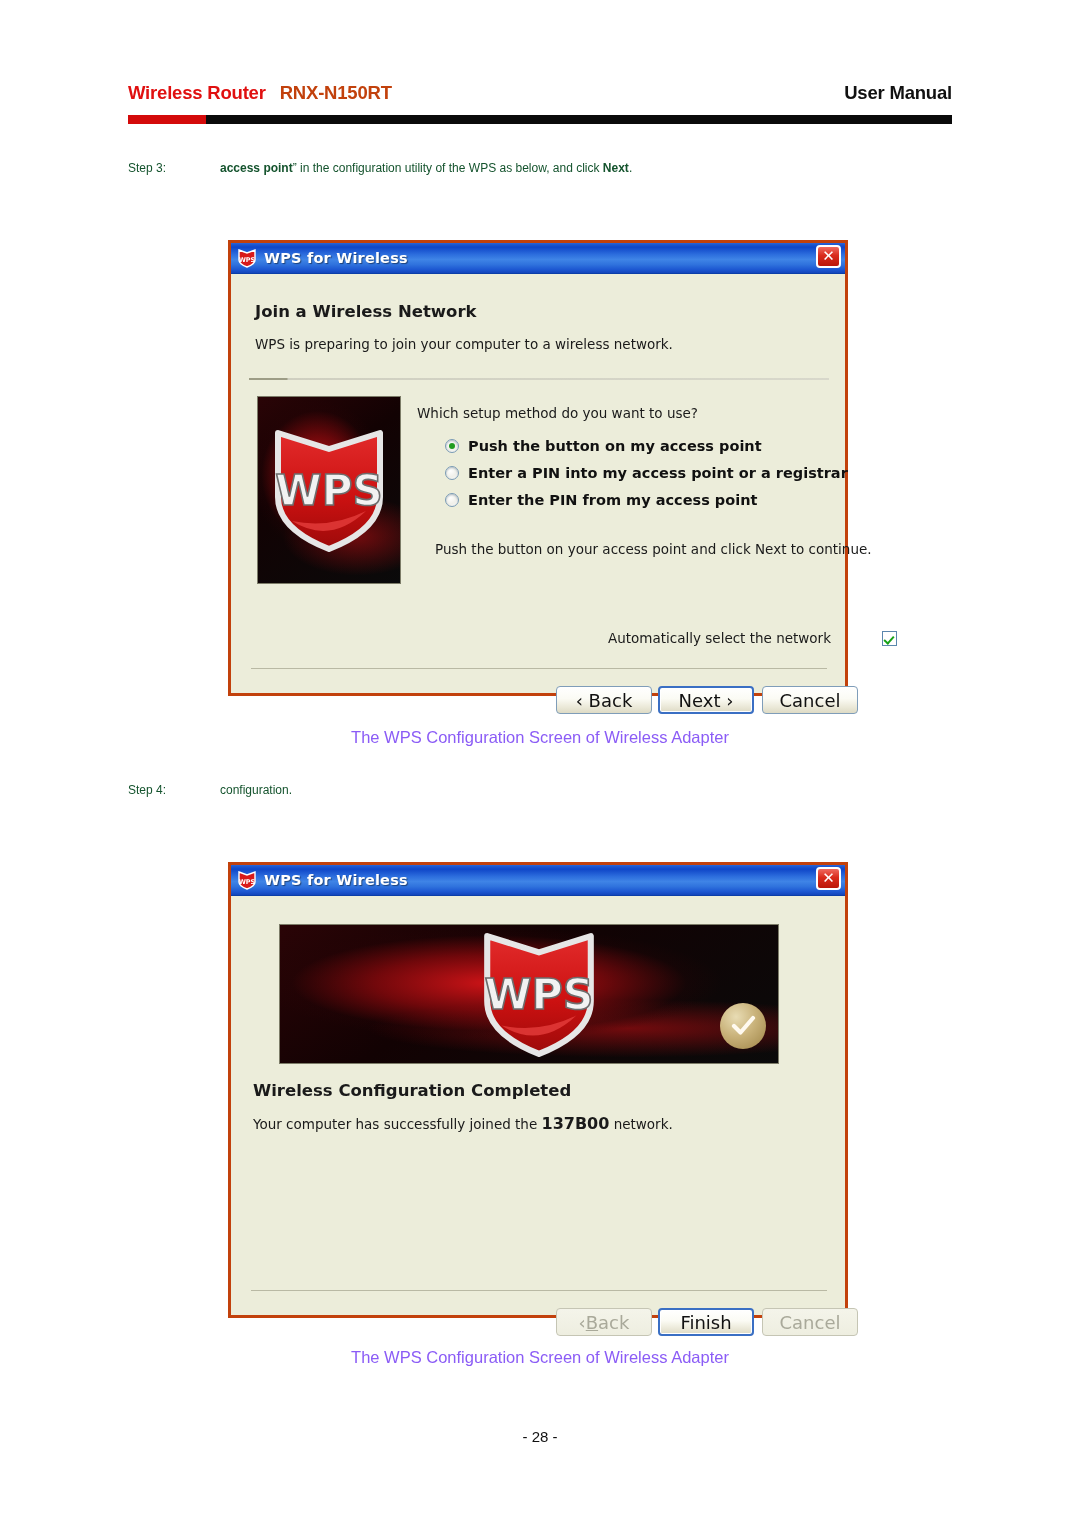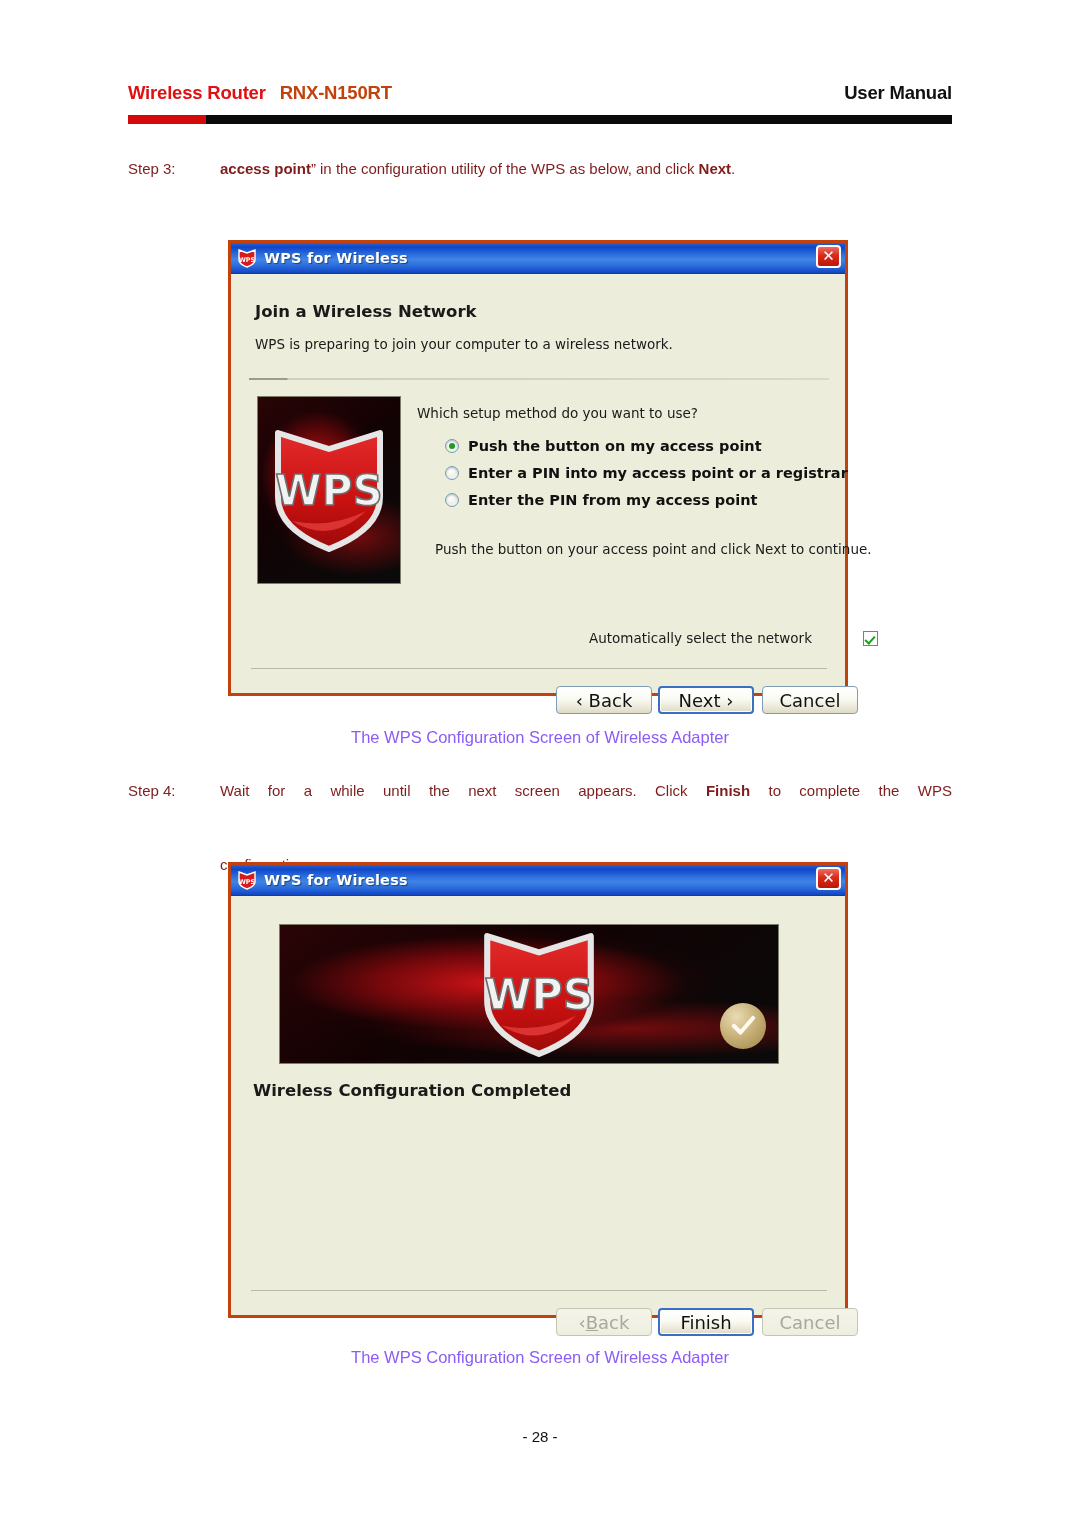--- a/index.html
+++ b/index.html
@@ -62,23 +62,23 @@
     position: absolute;
     left: 0; top: 0;
     width: 78px;
     height: 9px;
     background: #d40a0a;
   }
 
   
   .step-block {
     position: absolute;
-    font-size: 15px;
+    font-size: 12px;
     line-height: 37px;
-    color: #7f1d1d;
+    color: #14532d;
   }
   .step-label {
     position: absolute;
     left: 0;
     top: 0;
     white-space: nowrap;
   }
   .step-body {
     margin-left: 92px;
     text-align: justify;
@@ -379,40 +379,39 @@
         <span class="radio-label">Enter a PIN into my access point or a registrar</span>
       </div>
 
       <div class="radio-row" style="left:214px; top:218px;">
         <span class="radio"></span>
         <span class="radio-label">Enter the PIN from my access point</span>
       </div>
 
       <div class="dlg-p" style="left:204px; top:267px;">Push the button on your access point and click Next to continue.</div>
 
-      <div class="chk-row" style="left:358px; top:356px;gap:44px;">
+      <div class="chk-row" style="left:377px; top:356px;gap:44px;">
         <span class="chk-label">Automatically select the network</span>
         <span class="chk on"></span>
       </div>
 
       <div class="hrule" style="left:20px; top:394px; width:576px;"></div>
 
       <div class="btn" style="left:325px; top:412px; width:96px;">‹ Back</div>
       <div class="btn default" style="left:427px; top:412px; width:96px;">Next ›</div>
       <div class="btn" style="left:531px; top:412px; width:96px;">Cancel</div>
 
     </div>
   </div>
 
   <div class="caption" style="top:728px;">The WPS Configuration Screen of Wireless Adapter</div>
 
   <div class="step-block" style="left:128px; top:772px; width:824px;">
     <span class="step-label">Step 4:</span>
     <div class="step-body">
-      <div class="ln ln-just"><span>Wait for a while until the next screen appears. Click </span><b>Finish</b><span> to complete the WPS</span></div>
       <div class="ln">configuration.</div>
     </div>
   </div>
 
   <div class="dlg" style="left:228px; top:862px; width:620px; height:456px;">
 
     <div class="dlg-titlebar">
       <div class="dlg-ico">
         <svg width="20" height="19" viewBox="0 0 20 19" aria-hidden="true">
           <path d="M2 1 L10 4 L18 1 L18 11 Q18 15 10 18 Q2 15 2 11 Z" fill="#d81a1a" stroke="#ffffff" stroke-width="1.4"></path>
@@ -440,20 +439,21 @@
         </svg>
         <div class="checkmark-badge" style="right:12px; bottom:14px; width:46px; height:46px;">
           <svg width="30" height="30" viewBox="0 0 30 30" aria-hidden="true">
             <path d="M6 15 L12.5 21.5 L25 7" fill="none" stroke="#fffaf0" stroke-width="4.2" stroke-linecap="round" stroke-linejoin="round"></path>
           </svg>
         </div>
       </div>
 
       <div class="dlg-h2" style="left:22px; top:185px;">Wireless Configuration Completed</div>
 
+      <div class="dlg-p" style="left:22px; top:218px;"><span>Your computer has successfully joined the </span><b style="font-size:16px;">137B00</b><span> network.</span></div>
 
       <div class="hrule" style="left:20px; top:394px; width:576px;"></div>
 
       <div class="btn disabled" style="left:325px; top:412px; width:96px;">
           <span>‹ </span>
           <span class="u">B</span>
           <span>ack</span>
         </div>
       <div class="btn default" style="left:427px; top:412px; width:96px;">Finish</div>
       <div class="btn disabled" style="left:531px; top:412px; width:96px;">Cancel</div>

